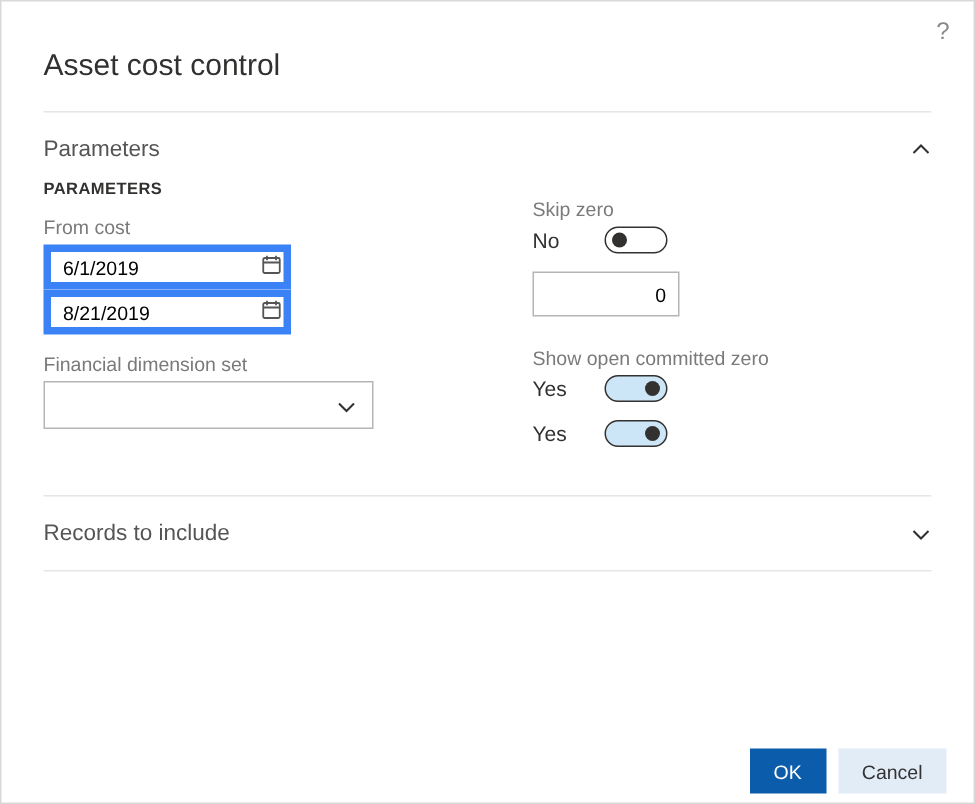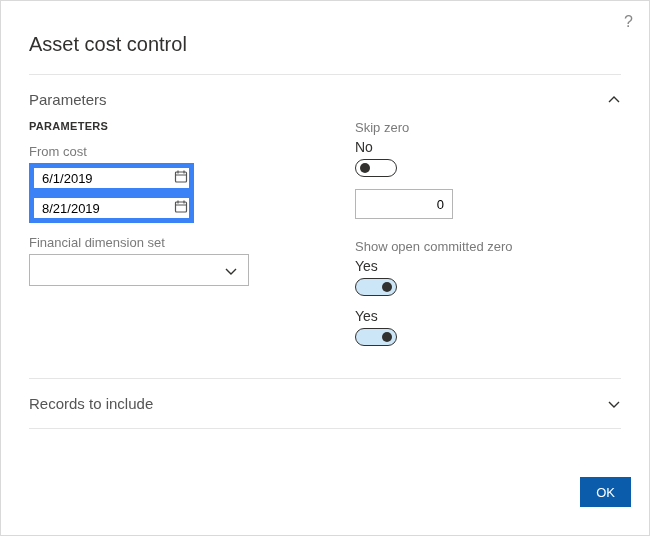--- a/index.html
+++ b/index.html
@@ -73,23 +73,23 @@
       width: 220px;
       height: 32px;
       border: 1px solid #b5b5b5;
       background: #fff;
       position: relative;
     }
     .combo .chev { position: absolute; right: 10px; top: 9px; }
     .right-col .field-label { margin-top: 8px; }
     .toggle-row {
       display: flex;
-      gap: 4px;
+      align-items: center;
+      gap: 20px;
       margin-bottom: 12px;
-      flex-direction: column;
     }
     .toggle-value { width: 28px; font-size: 14px; }
     .toggle {
       width: 42px; height: 18px;
       border: 1px solid #323130;
       border-radius: 12px;
       position: relative;
       background: #fff;
       cursor: pointer;
     }
@@ -111,21 +111,21 @@
       font-family: inherit;
       margin-bottom: 12px;
     }
     .records {
       display: flex; justify-content: space-between; align-items: center;
       padding: 16px 28px;
       gap: 40px;
     }
     .footer {
       position: absolute;
-      bottom: 28px; right: 18px;
+      bottom: 6px; right: 18px;
       display: flex; gap: 8px;
     }
     .btn {
       height: 30px;
       border: none;
       padding: 0 16px;
       font-size: 13px;
       font-family: inherit;
       cursor: pointer;
     }
@@ -184,21 +184,21 @@
       <span></span>
       <span class="chev">
         <svg viewBox="0 0 14 14">
             <polyline points="2,5 7,10 12,5"></polyline>
           </svg>
       </span>
     </div>
   </div>
 
   <div class="col right-col">
-    <div class="field-label" style="margin-top:0">Skip zero</div>
+    <div class="field-label" style="margin-top:12px">Skip zero</div>
     <div class="toggle-row">
       <span class="toggle-value">No</span>
       <span class="toggle">
           <span class="knob"></span>
         </span>
     </div>
 
     <input class="num-input" value="0" style="">
 
     <div class="field-label">Show open committed zero</div>
@@ -226,13 +226,14 @@
     <svg viewBox="0 0 14 14">
         <polyline points="2,5 7,10 12,5"></polyline>
       </svg>
   </span>
 </div>
 
 <div class="hr"></div>
 
 <div class="footer">
   <button class="btn btn-primary">OK</button>
+  <button class="btn btn-secondary">Cancel</button>
 </div>
 
 </body></html>

